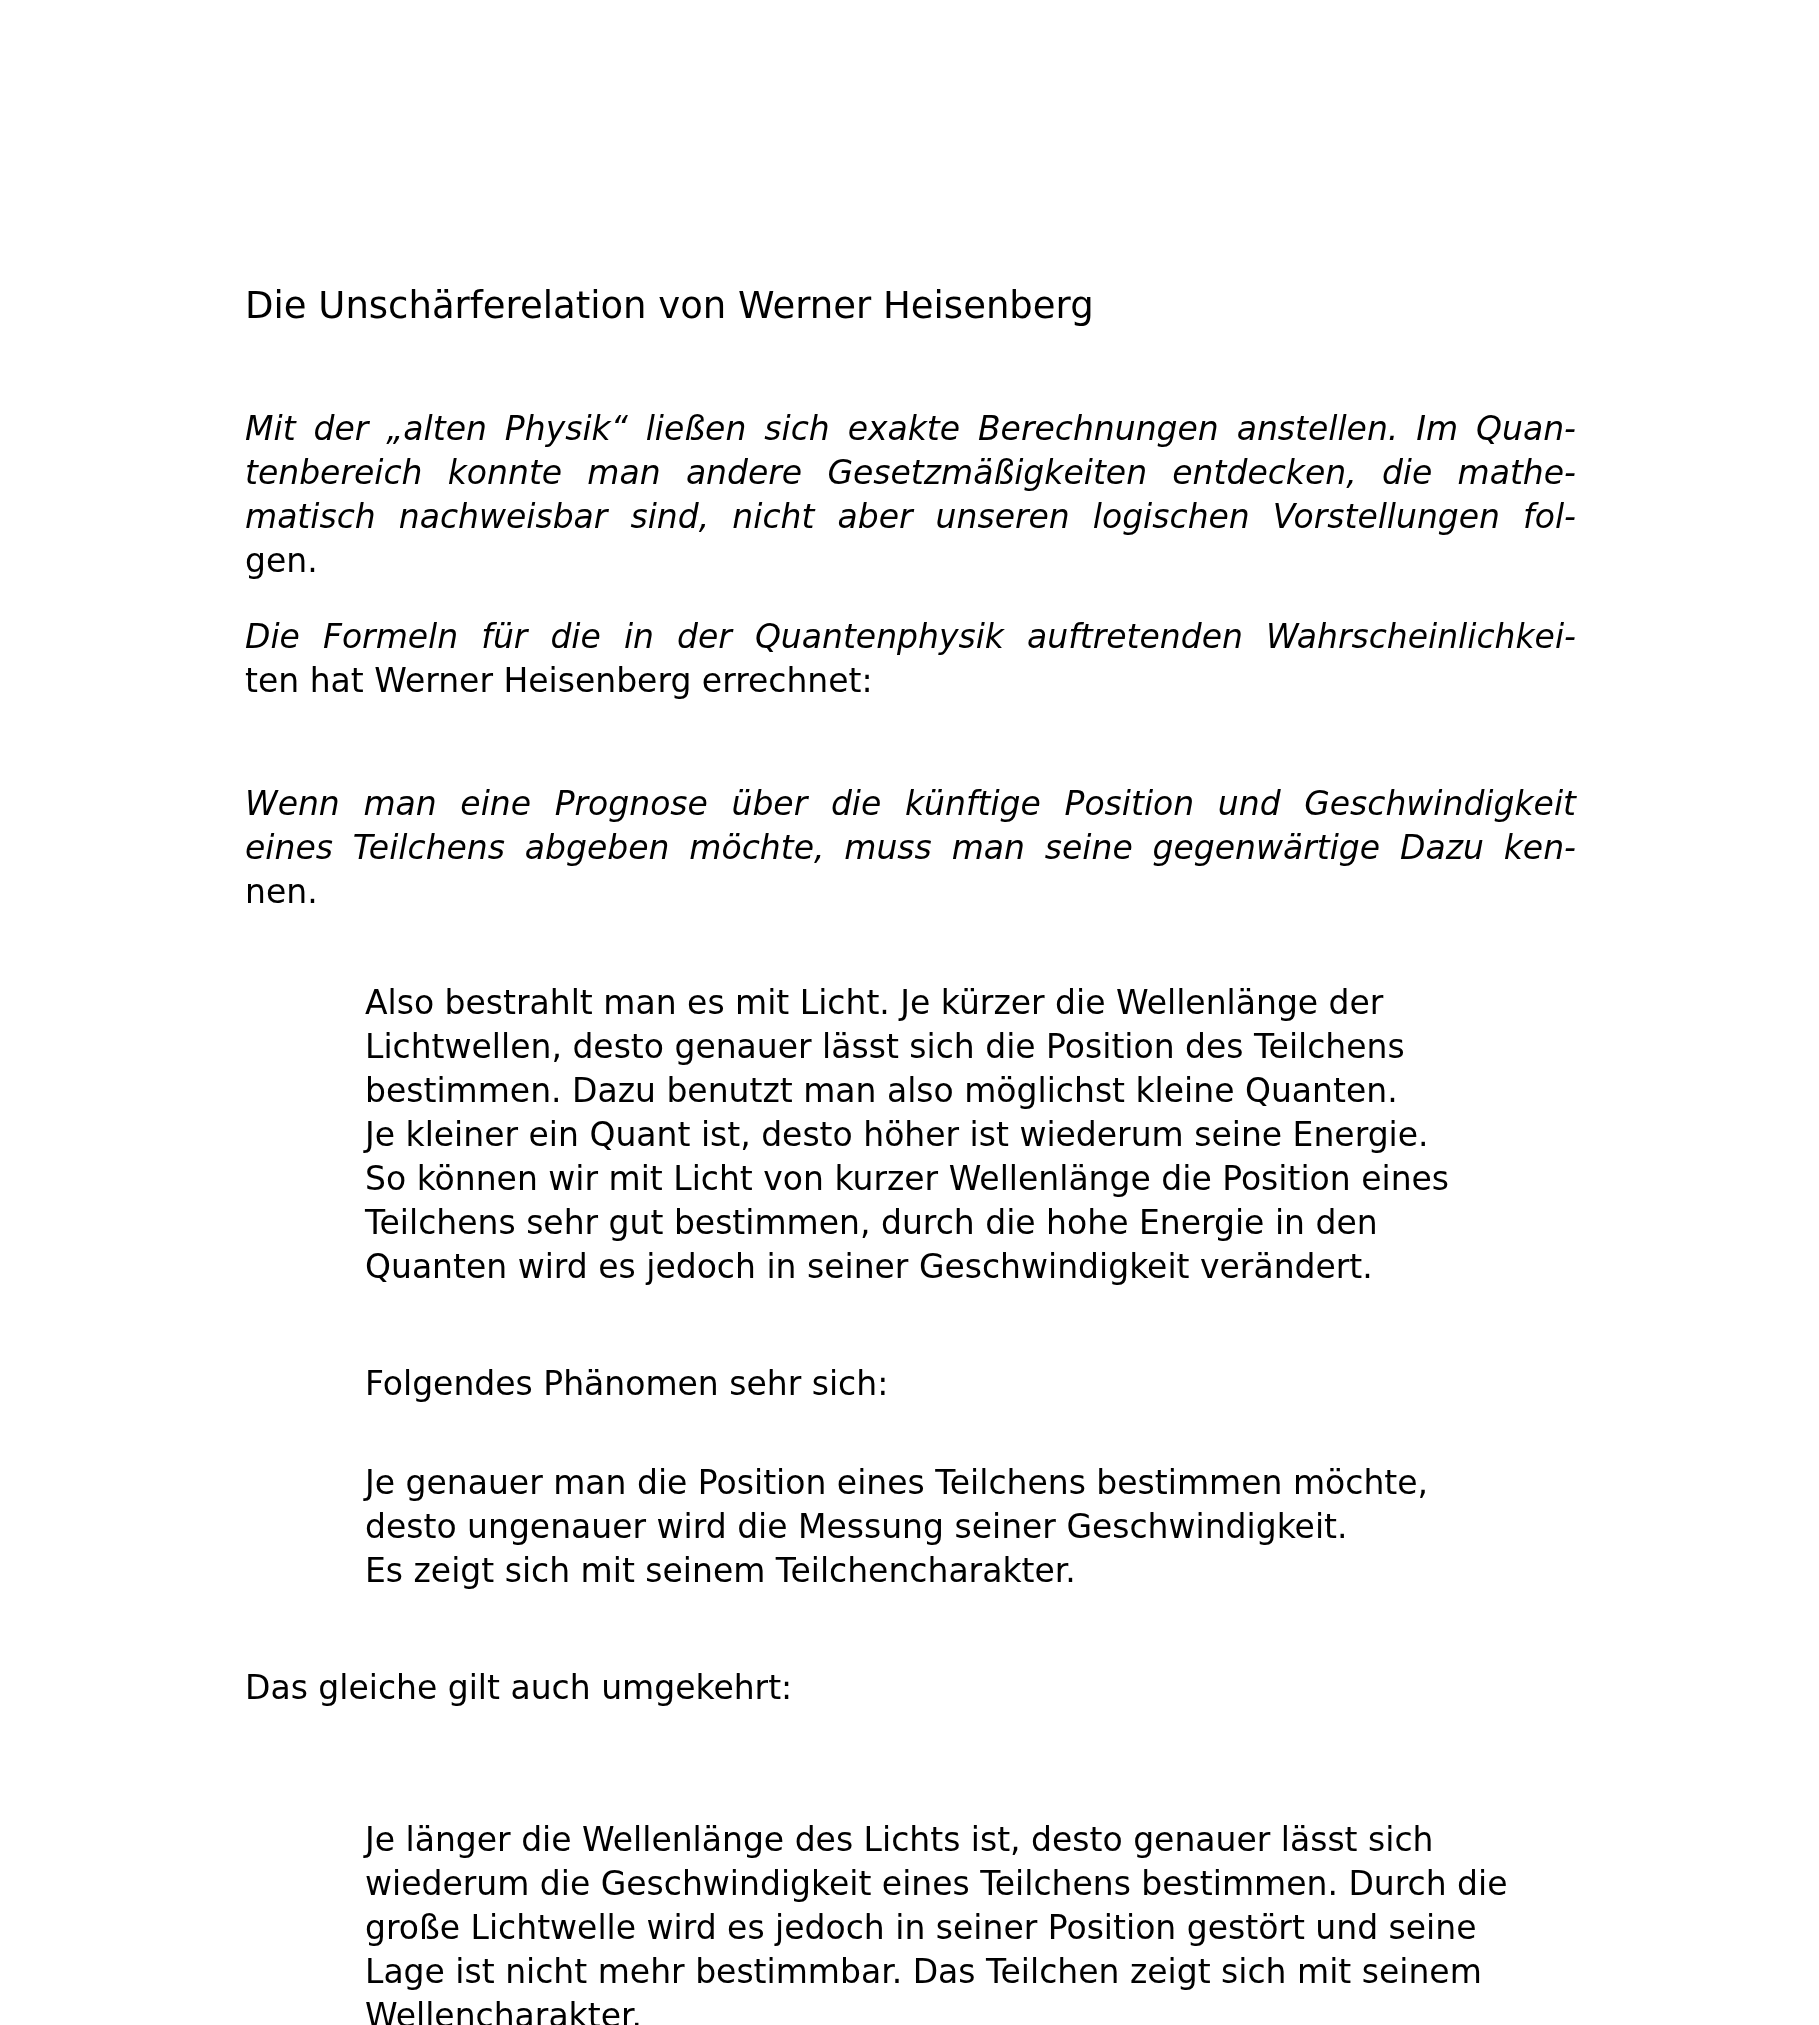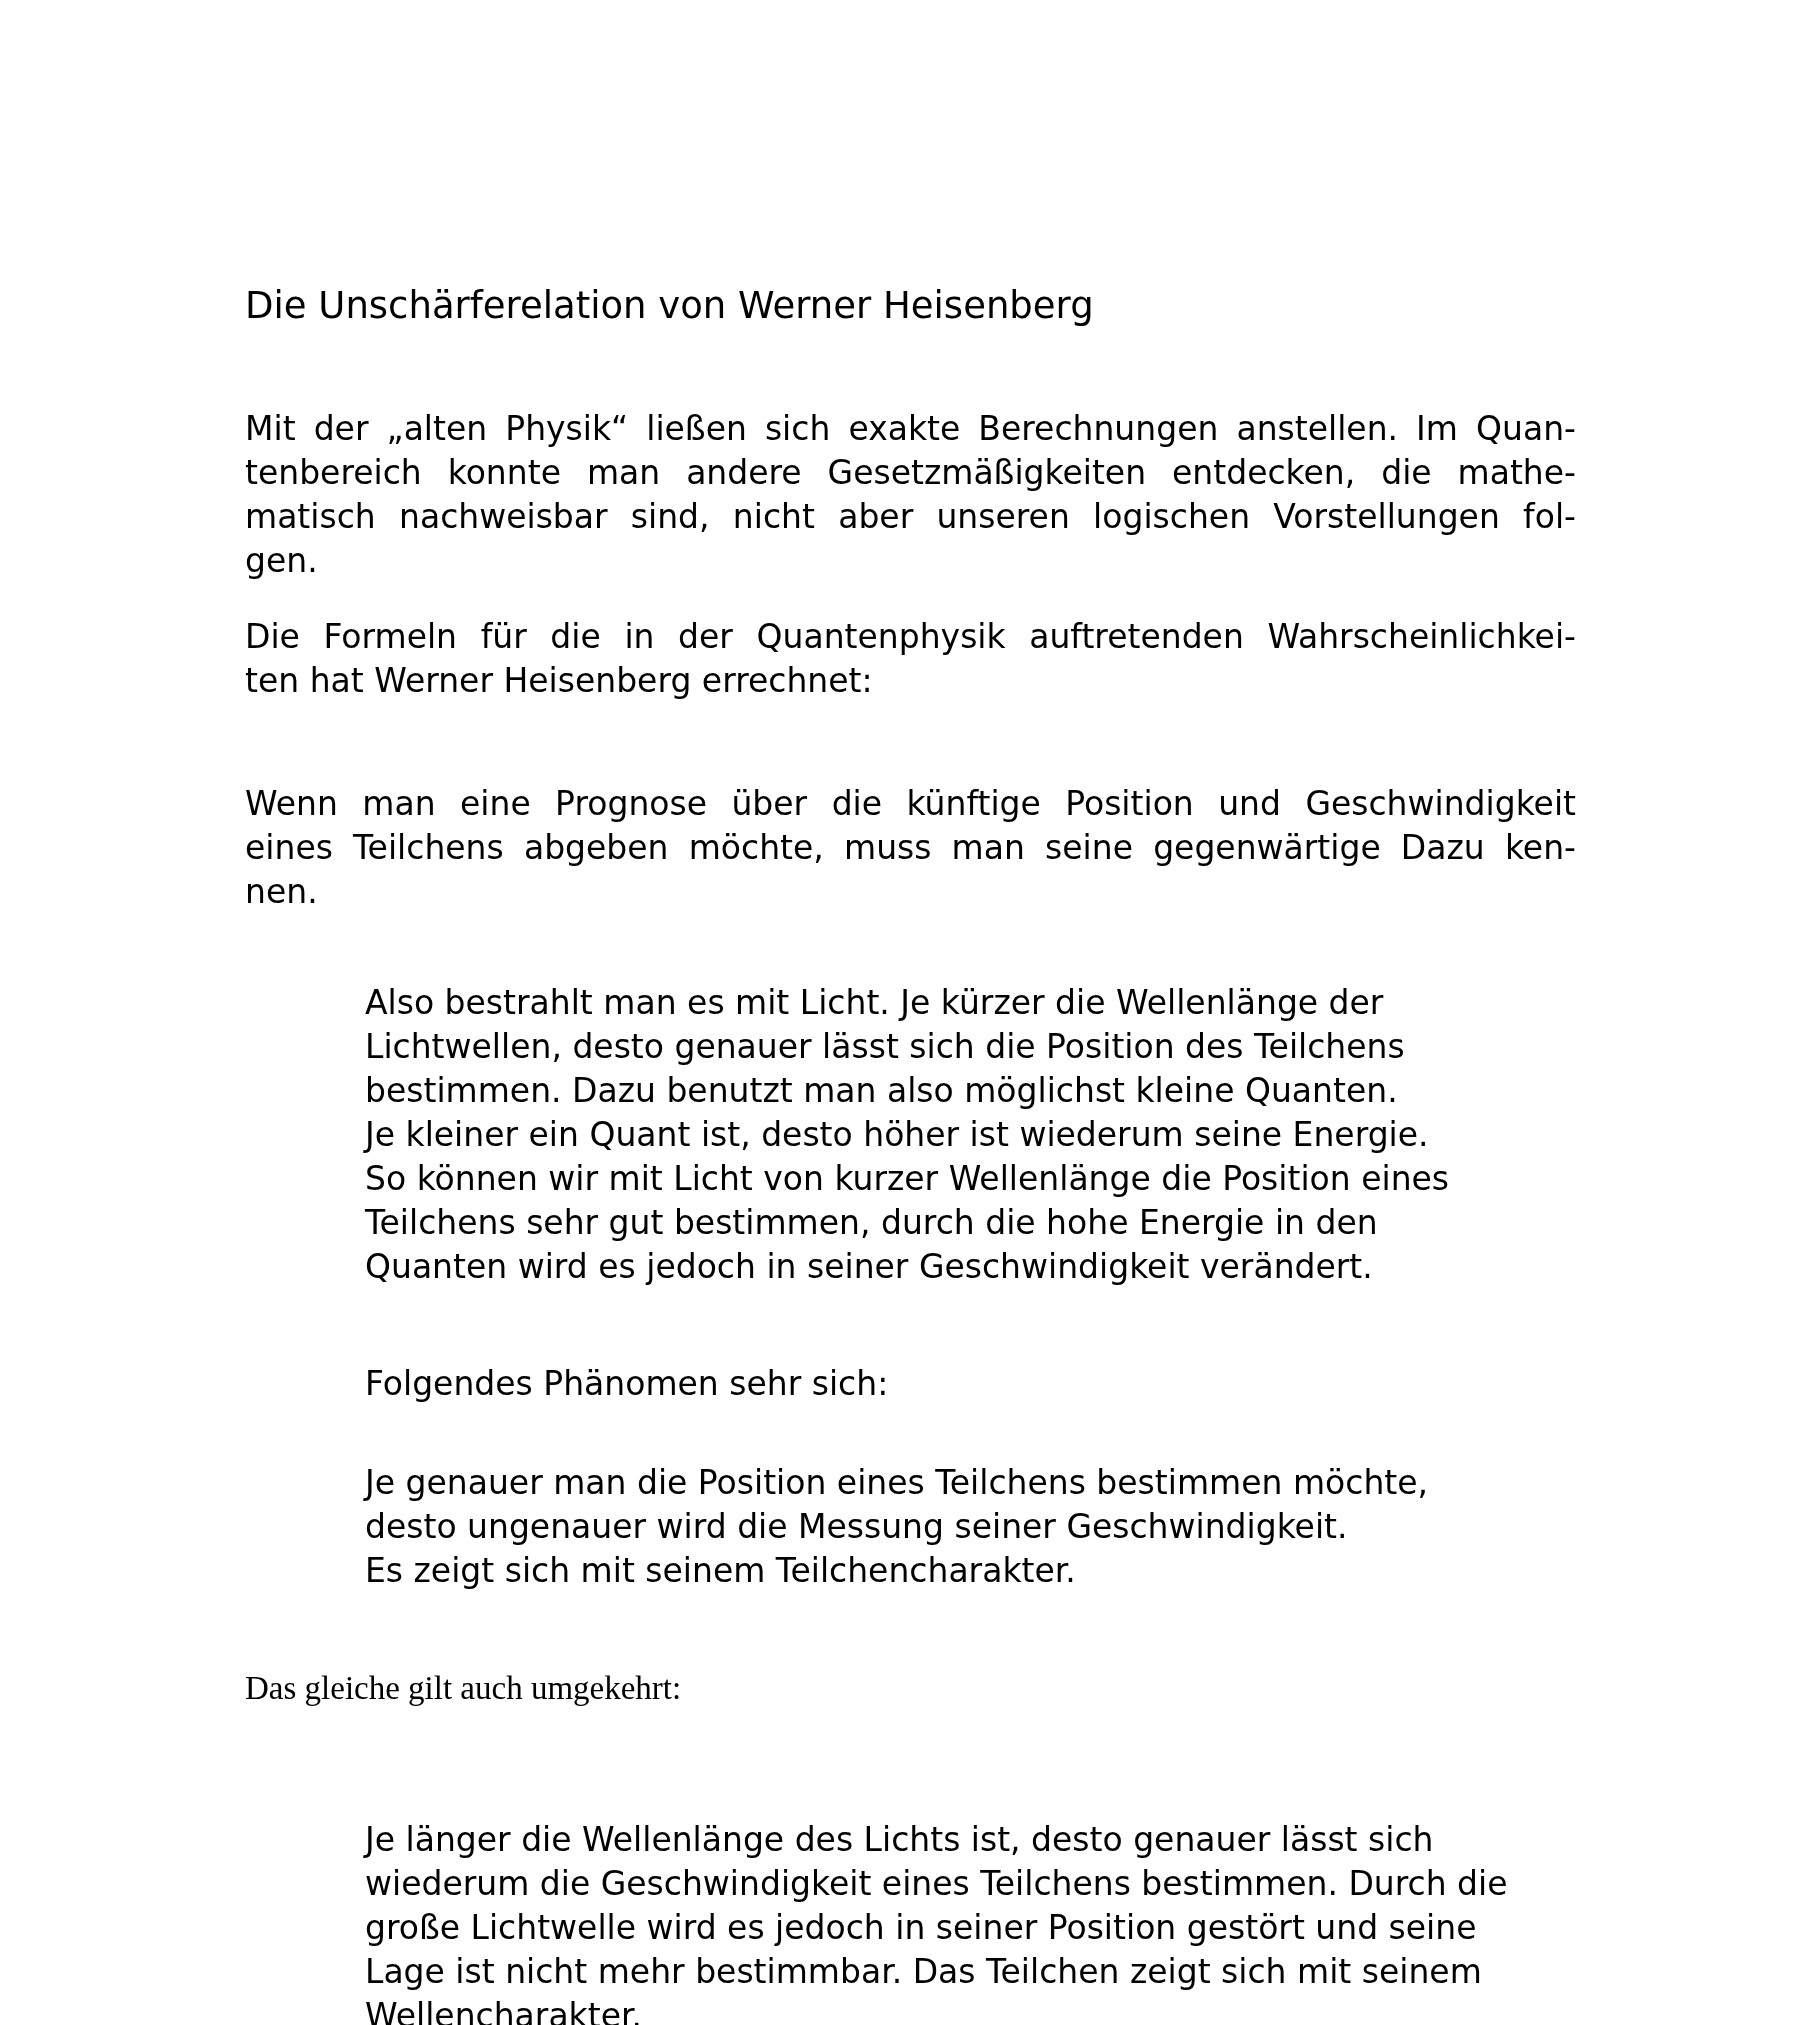--- a/index.html
+++ b/index.html
@@ -26,29 +26,30 @@
   }
   .body-text {
     font-size: 33px;
     line-height: 44px;
   }
   .line { display: block; }
   
   .j {
     text-align: justify;
     text-align-last: justify;
+    font-style: italic;
   }
   .p-intro     { margin-top: 75px; }
   .p-formeln   { margin-top: 32px; }
   .p-prognose  { margin-top: 79px; }
   .block-indent { margin-left: 120px; }
   .b-licht     { margin-top: 67px; }
   .p-folgendes { margin-top: 73px; }
   .b-phaenomen { margin-top: 55px; }
-  .p-umgekehrt { margin-top: 73px; font-family: Liberation Serif, serif; }
+  .p-umgekehrt { margin-top: 73px; }
   .b-welle     { margin-top: 108px; }
 </style>
 </head>
 <body>
 
 <div class="page">
 
   <h1 class="title">Die Unschärferelation von Werner Heisenberg</h1>
 
   <div class="body-text p-intro">

